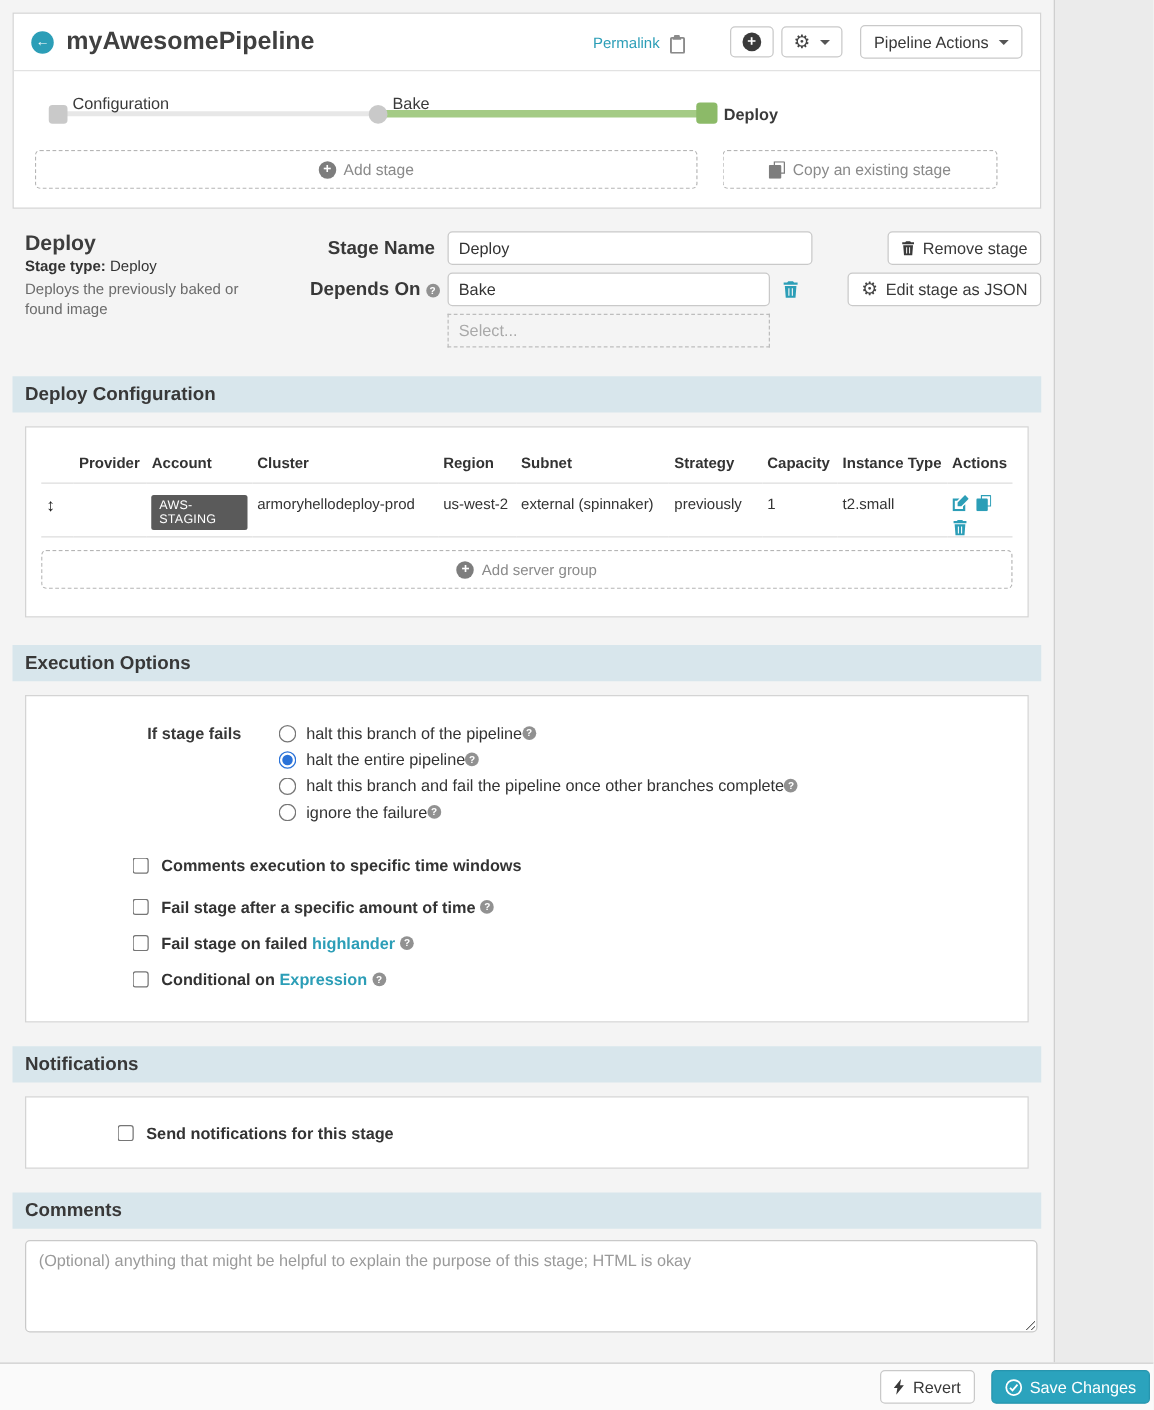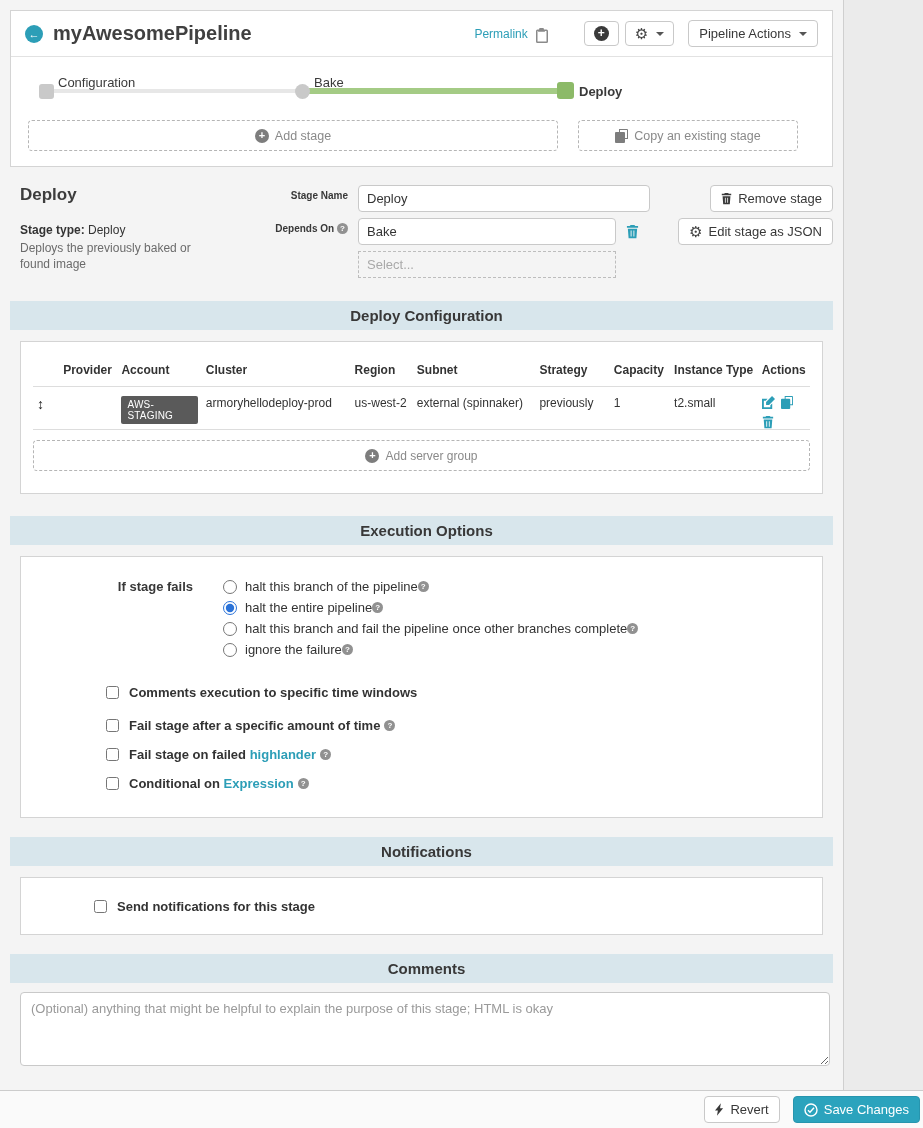--- a/index.html
+++ b/index.html
@@ -57,40 +57,40 @@
   .plus-circle-gray { width:14px; height:14px; border-radius:50%; background:#7d7d7d; color:#fff;
                       display:inline-flex; align-items:center; justify-content:center;
                       font-size:11px; font-weight:bold; }
   .plus-circle-gray::after { content:"+"; margin-top:-1px; }
   .copy-ic { color:#7d7d7d; }
 
   
   .stage-details { margin:18px 10px 0; display:flex; min-height:100px; }
   .sd-col1 { width:238px; padding-left:10px; }
   .sd-title { font-size:17px; font-weight:bold; color:#3d3d3d; }
-  .sd-type { font-size:12px; margin-top:18px; }
+  .sd-type { font-size:12px; margin-top:1px; }
   .sd-type b { font-weight:bold; }
   .sd-desc { font-size:12px; color:#6b6b6b; width:195px; margin-top:4px; line-height:1.3; }
   .sd-col2 { width:408px; }
   .f-row { display:flex; margin-bottom:6px; }
   .f-label { width:110px; text-align:right; padding-right:10px; font-weight:bold;
-             font-size:10px; padding-top:5px; color:#383838; white-space:nowrap; }
+             font-size:15px; padding-top:5px; color:#383838; white-space:nowrap; }
   .txt-input { height:27px; border:1px solid #c9c9c9; border-radius:4px; padding:0 8px;
                font-size:13px; color:#333; font-family:"Liberation Sans", sans-serif; }
   .w292 { width:292px; }
   .w258 { width:258px; }
   .trash-teal { color:#2c9eb7; margin:6px 0 0 10px; cursor:pointer; }
   .select-dash { width:258px; height:27px; border:1px dashed #bdbdbd; color:#a9a9a9;
                  font-size:13px; line-height:25px; padding-left:8px; cursor:pointer; }
   .sd-col3 { flex:1; display:flex; flex-direction:column; align-items:flex-end; gap:6px; }
   .dark-ic { color:#3a3a3a; }
 
   
   .band { margin:16px 10px 0; height:29px; background:#d8e6ec; font-size:15px; font-weight:bold;
-          color:#383838; line-height:29px; padding-left:10px;text-align:center; }
+          color:#383838; line-height:29px; padding-left:10px; }
   .band-tight { margin-top:22px; }
   .band-n { margin-top:19px; }
   .card { margin:11px 20px 0; background:#fff; border:1px solid #d4d4d4; }
 
   
   .dc-card { padding:12px 12px 22px; }
   table.dc { width:100%; border-collapse:collapse; }
   table.dc th { font-size:12px; font-weight:bold; color:#333; text-align:left;
                 padding:9px 4px; border-bottom:1px solid #ddd; white-space:nowrap; }
   table.dc td { font-size:12px; color:#333; padding:9px 4px 0; border-bottom:1px solid #ddd;

